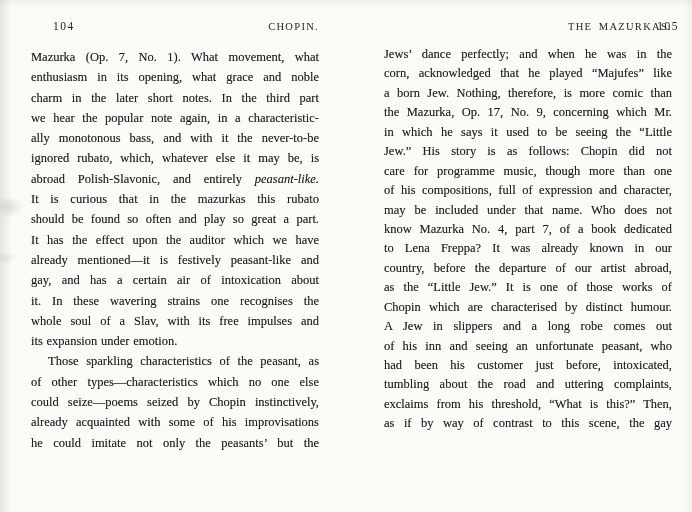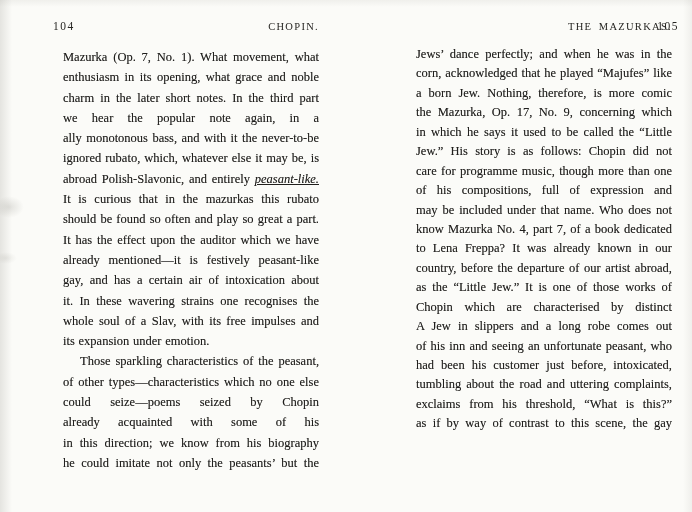--- a/index.html
+++ b/index.html
@@ -46,38 +46,38 @@
     font-size: 10.5px; letter-spacing: 1.3px; word-spacing: 2.5px;
     color: #262522;
   }
   .pagenum {
     position: absolute; top: -1px;
     font-size: 11.5px; letter-spacing: 1.5px; color: #262522;
   }
   .page-left  .pagenum { left: 2px; }
   .page-right .pagenum { right: -7px; }
 
-  .body-text { position: absolute; left: 0; right: 0; margin-left: 32px; }
+  .body-text { position: absolute; left: 0; right: 0; }
   .page-left  .body-text { top: 47px; }
   .page-right .body-text { top: 45px; }
 
   .text-line {
     font-size: 12.5px;
     text-align: justify;
     overflow: hidden;
     word-spacing: 0.05em;
     text-shadow: 0 0 0.5px rgba(32,31,29,0.45);
   }
   .page-left  .text-line { height: 20.3px;  line-height: 20.3px;  }
   .page-right .text-line { height: 19.45px; line-height: 19.45px; }
   
   .text-line::after { content: ""; display: inline-block; width: 100%; height: 0; }
   .text-line.no-justify::after { content: none; }
   .text-line.indent { text-indent: 17px; }
-  .italic { font-style: italic; text-decoration: underline; }
+  .italic { font-style: italic; }
 </style>
 </head>
 <body>
 
 <div class="scan">
 
   <div class="artifact edge-left"></div>
   <div class="artifact edge-top"></div>
   <div class="artifact edge-right"></div>
   <div class="artifact smudge-a"></div>
@@ -101,36 +101,35 @@
         <div class="text-line"><span>It has the effect upon the auditor which we have</span></div>
         <div class="text-line"><span>already mentioned—it is festively peasant-like and</span></div>
         <div class="text-line"><span>gay, and has a certain air of intoxication about</span></div>
         <div class="text-line"><span>it.  In these wavering strains one recognises the</span></div>
         <div class="text-line"><span>whole soul of a Slav, with its free impulses and</span></div>
         <div class="text-line no-justify"><span>its expansion under emotion.</span></div>
         <div class="text-line indent"><span>Those sparkling characteristics of the peasant, as</span></div>
         <div class="text-line"><span>of other types—characteristics which no one else</span></div>
         <div class="text-line"><span>could seize—poems seized by Chopin instinctively,</span></div>
         <div class="text-line"><span>already acquainted with some of his improvisations</span></div>
-        <div class="text-line"><span>in this direction; we know from his biography that</span></div>
         <div class="text-line"><span>he could imitate not only the peasants’ but the</span></div>
       </div>
   </div>
 
   <div class="page page-right">
     <div class="header">
       <span class="running">THE MAZURKAS.</span>
       <span class="pagenum">105</span>
     </div>
     <div class="body-text">
         <div class="text-line"><span>Jews’ dance perfectly; and when he was in the</span></div>
         <div class="text-line"><span>corn, acknowledged that he played “Majufes” like</span></div>
         <div class="text-line"><span>a born Jew.  Nothing, therefore, is more comic than</span></div>
         <div class="text-line"><span>the Mazurka, Op. 17, No. 9, concerning which Mr.</span></div>
-        <div class="text-line"><span>in which he says it used to be called the “Little</span></div>
+        <div class="text-line"><span>in which he says it used to be seeing the “Little</span></div>
         <div class="text-line"><span>Jew.”  His story is as follows:  Chopin did not</span></div>
         <div class="text-line"><span>care for programme music, though more than one</span></div>
         <div class="text-line"><span>of his compositions, full of expression and character,</span></div>
         <div class="text-line"><span>may be included under that name.  Who does not</span></div>
         <div class="text-line"><span>know Mazurka No. 4, part 7, of a book dedicated</span></div>
         <div class="text-line"><span>to Lena Freppa?  It was already known in our</span></div>
         <div class="text-line"><span>country, before the departure of our artist abroad,</span></div>
         <div class="text-line"><span>as the “Little Jew.”  It is one of those works of</span></div>
         <div class="text-line"><span>Chopin which are characterised by distinct humour.</span></div>
         <div class="text-line"><span>A Jew in slippers and a long robe comes out</span></div>

